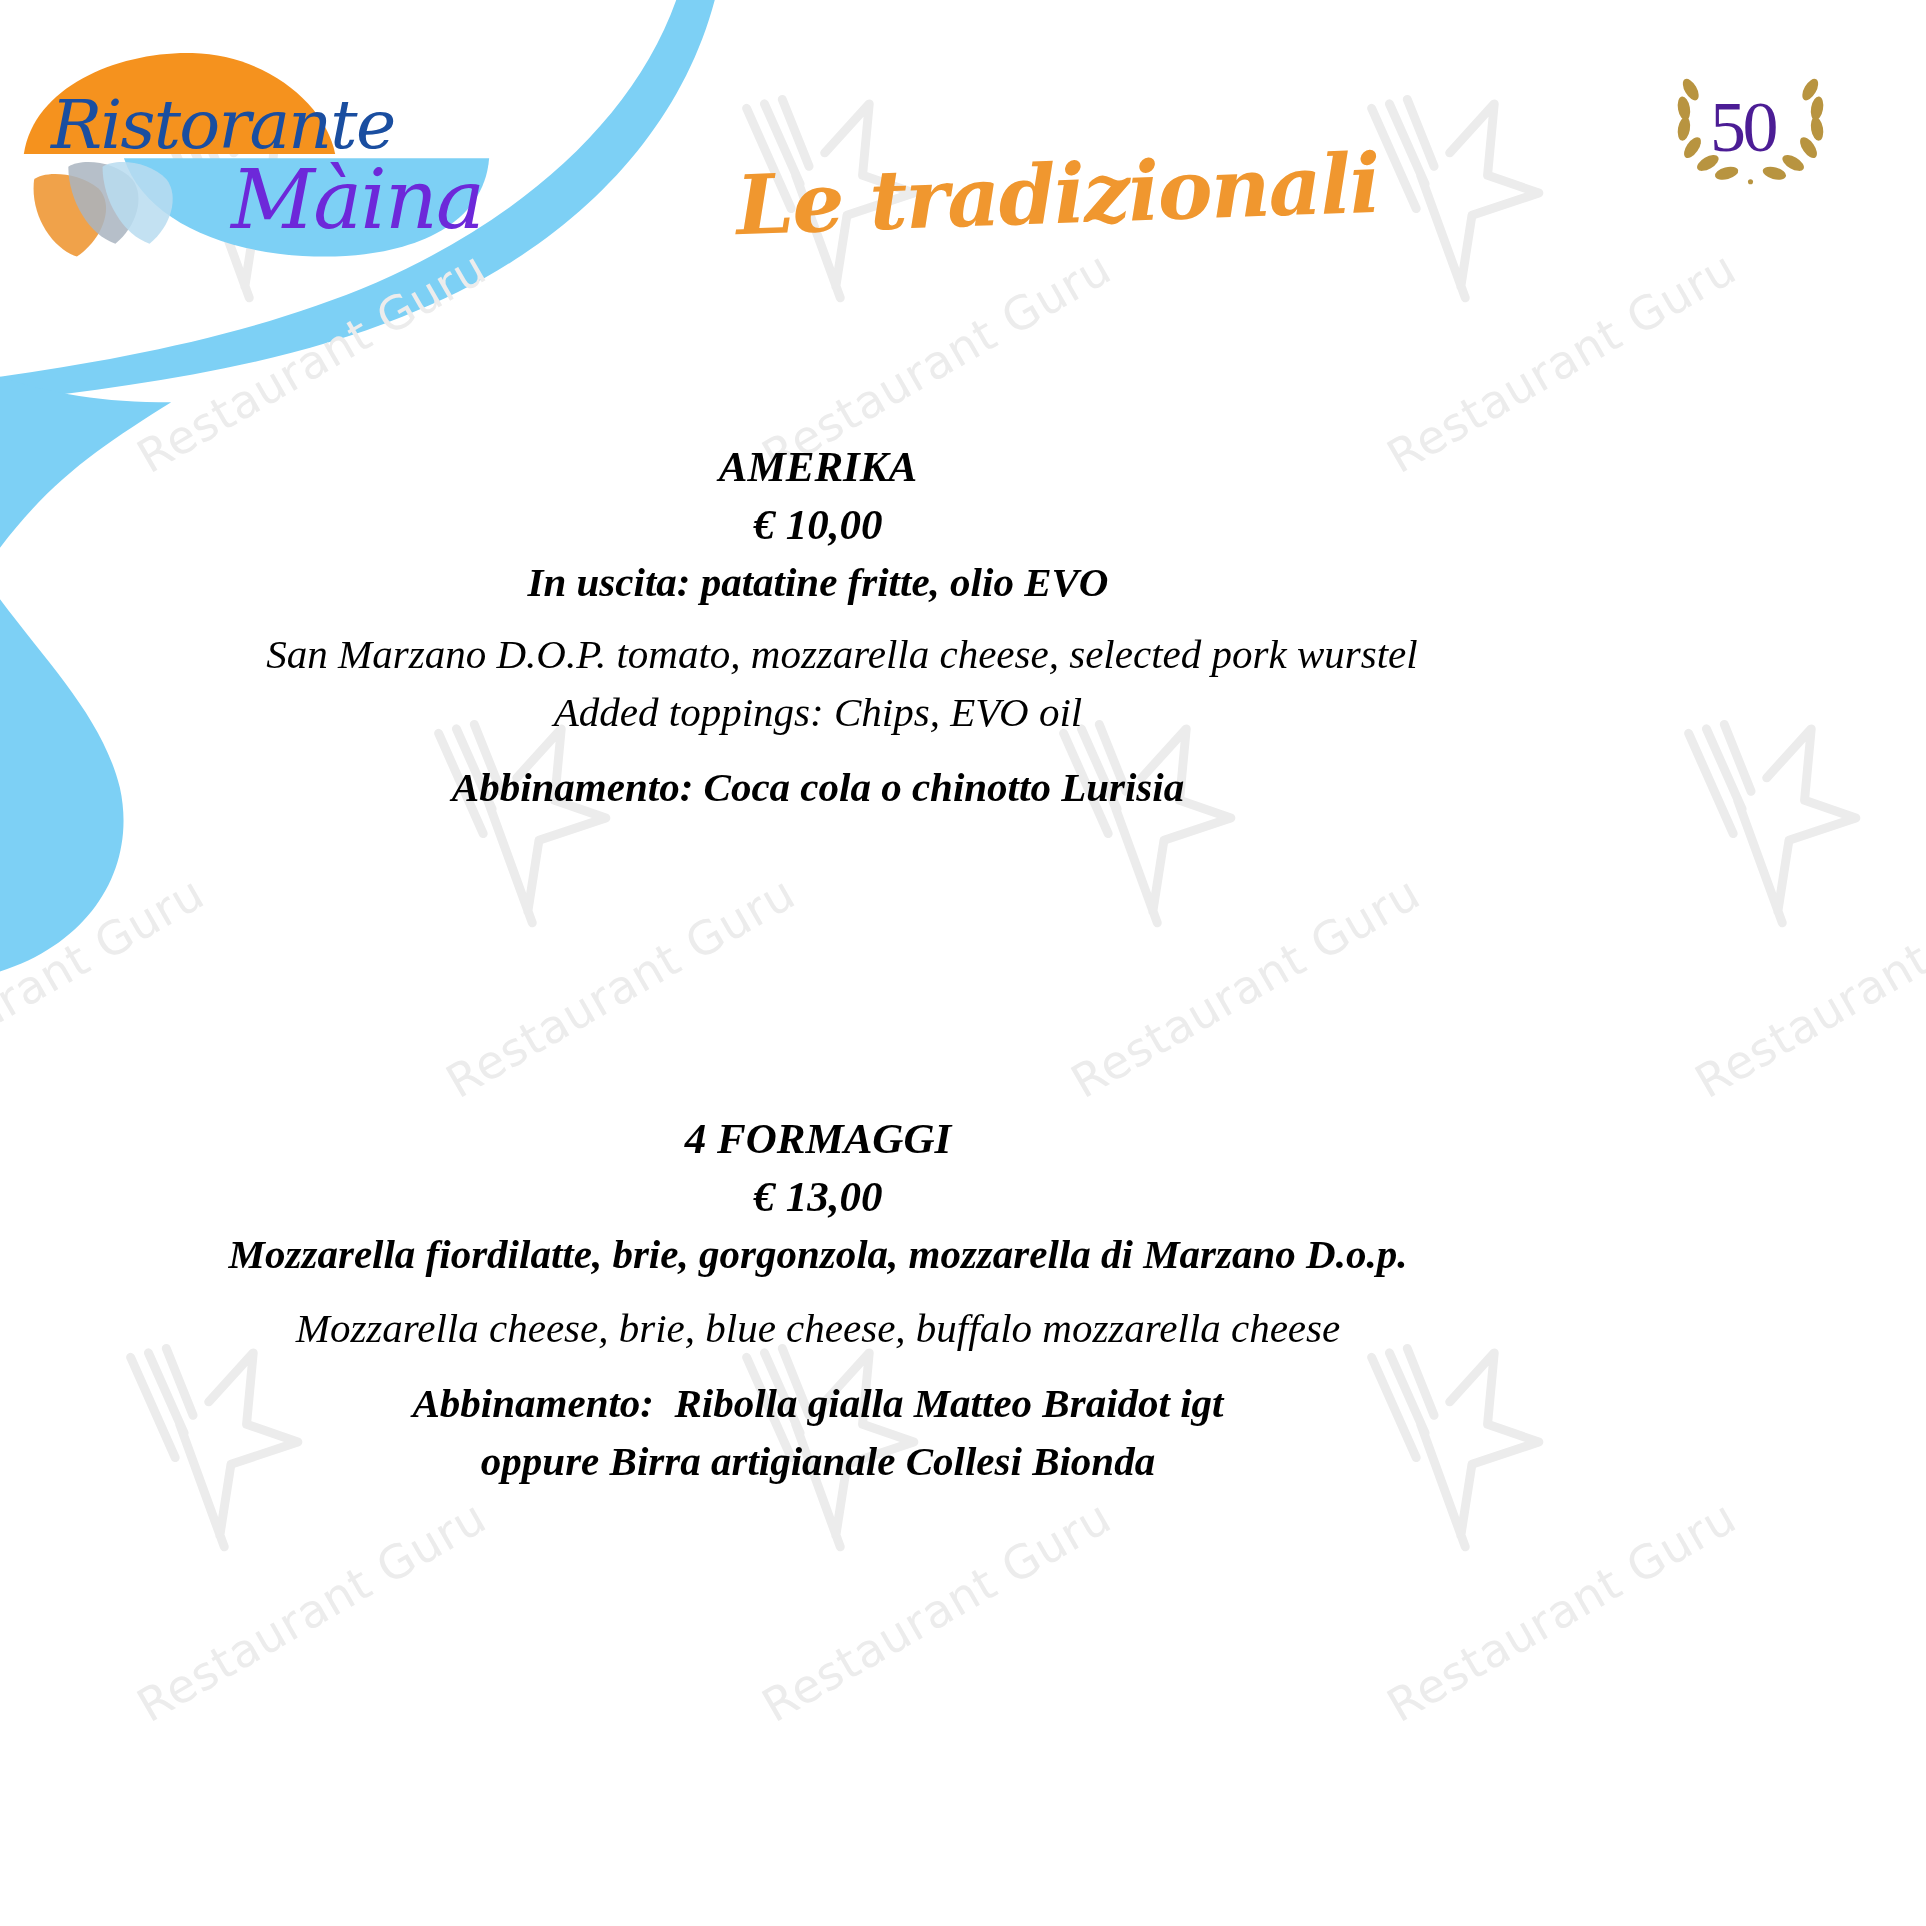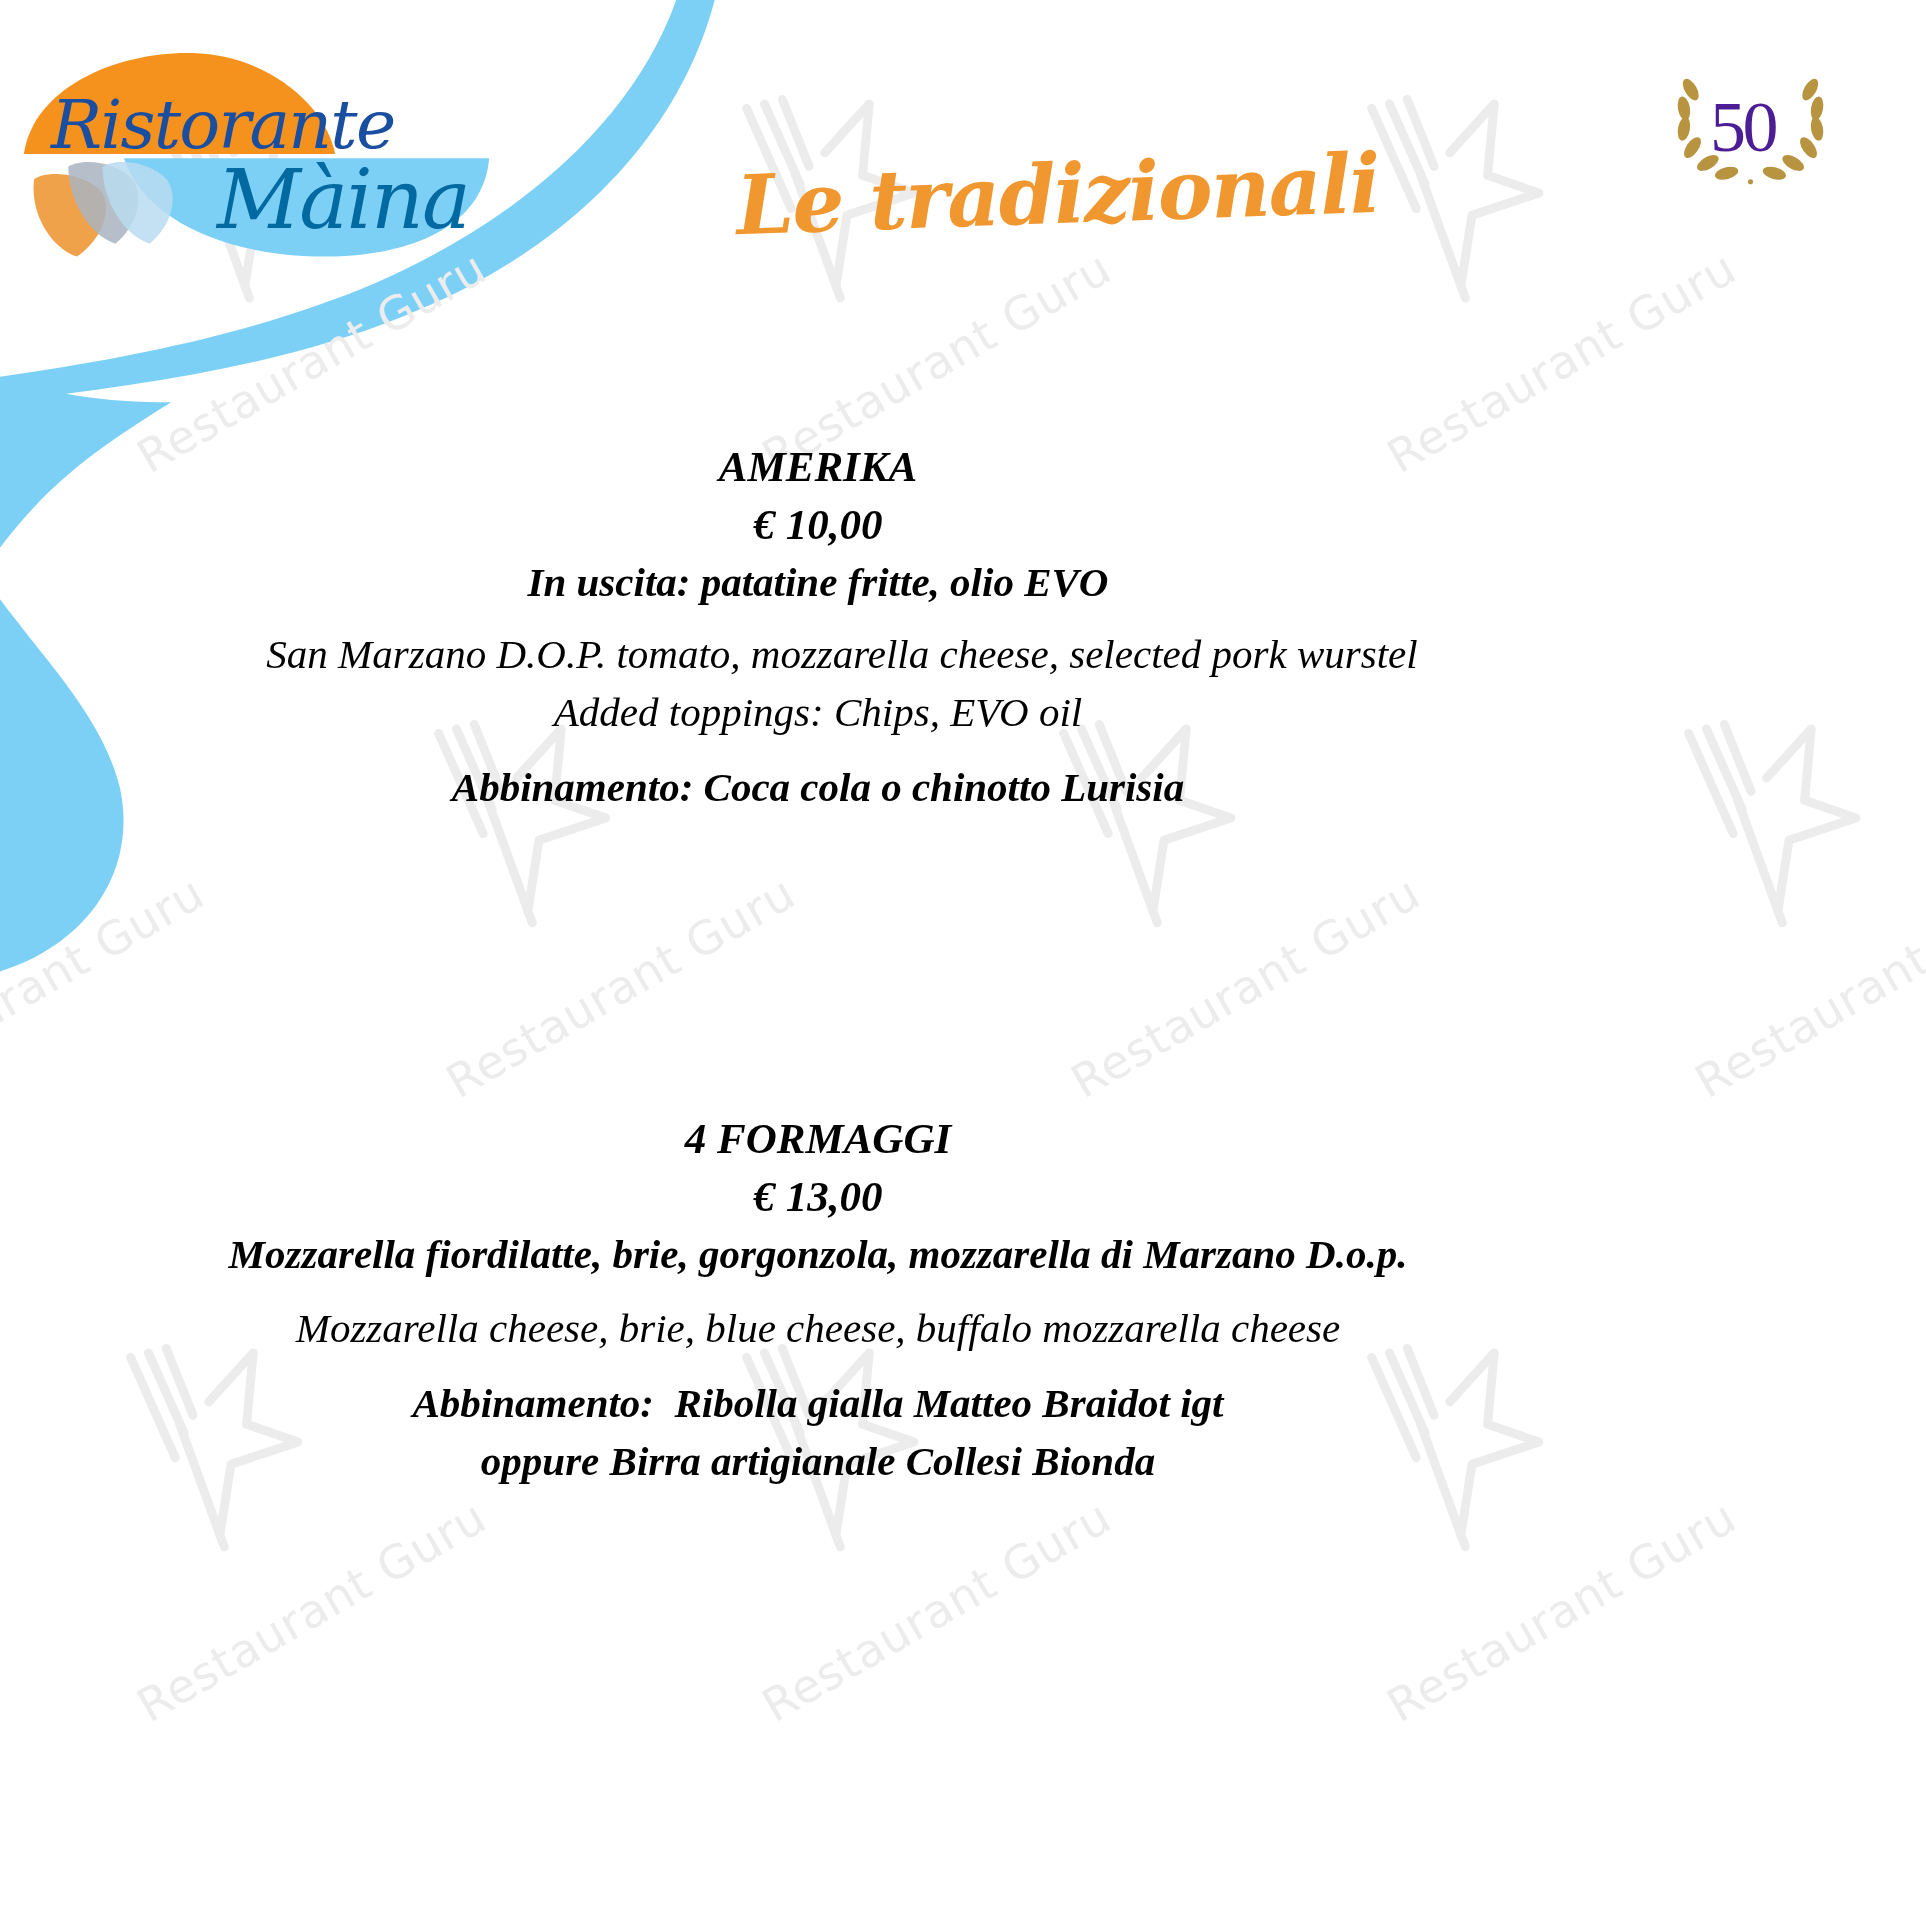--- a/index.html
+++ b/index.html
@@ -17,22 +17,22 @@
     color:#ececec; transform:rotate(-30deg); transform-origin:left top; white-space:nowrap;
     letter-spacing:0.9px;
   }
   
   #logo { position:absolute; left:17px; top:51px; width:479px; height:223px; z-index:2; }
   .logo-text-1 {
     position:absolute; left:34px; top:34px; font-family:"DejaVu Serif", serif; font-style:italic;
     font-size:68px; color:#1a4ea0; letter-spacing:-1.7px;
   }
   .logo-text-2 {
-    position:absolute; left:200px; top:101px; font-family:"DejaVu Serif", serif; font-style:italic;
-    font-size:82px; color:#0369a1; letter-spacing:-1.7px;
+    position:absolute; left:214px; top:101px; font-family:"DejaVu Serif", serif; font-style:italic;
+    font-size:82px; color:#6d28d9; letter-spacing:-1.7px;
   }
   
   #section-title {
     position:absolute; left:736px; top:146px; z-index:2;
     font-family:"DejaVu Serif", serif; font-style:italic; font-weight:bold;
     font-size:82px; color:#f0972f; transform:rotate(-2deg);
     letter-spacing:-1.7px;
   }
   #badge { position:absolute; left:1665px; top:64px; width:171px; height:128px; z-index:2; }
   #badge-num {

